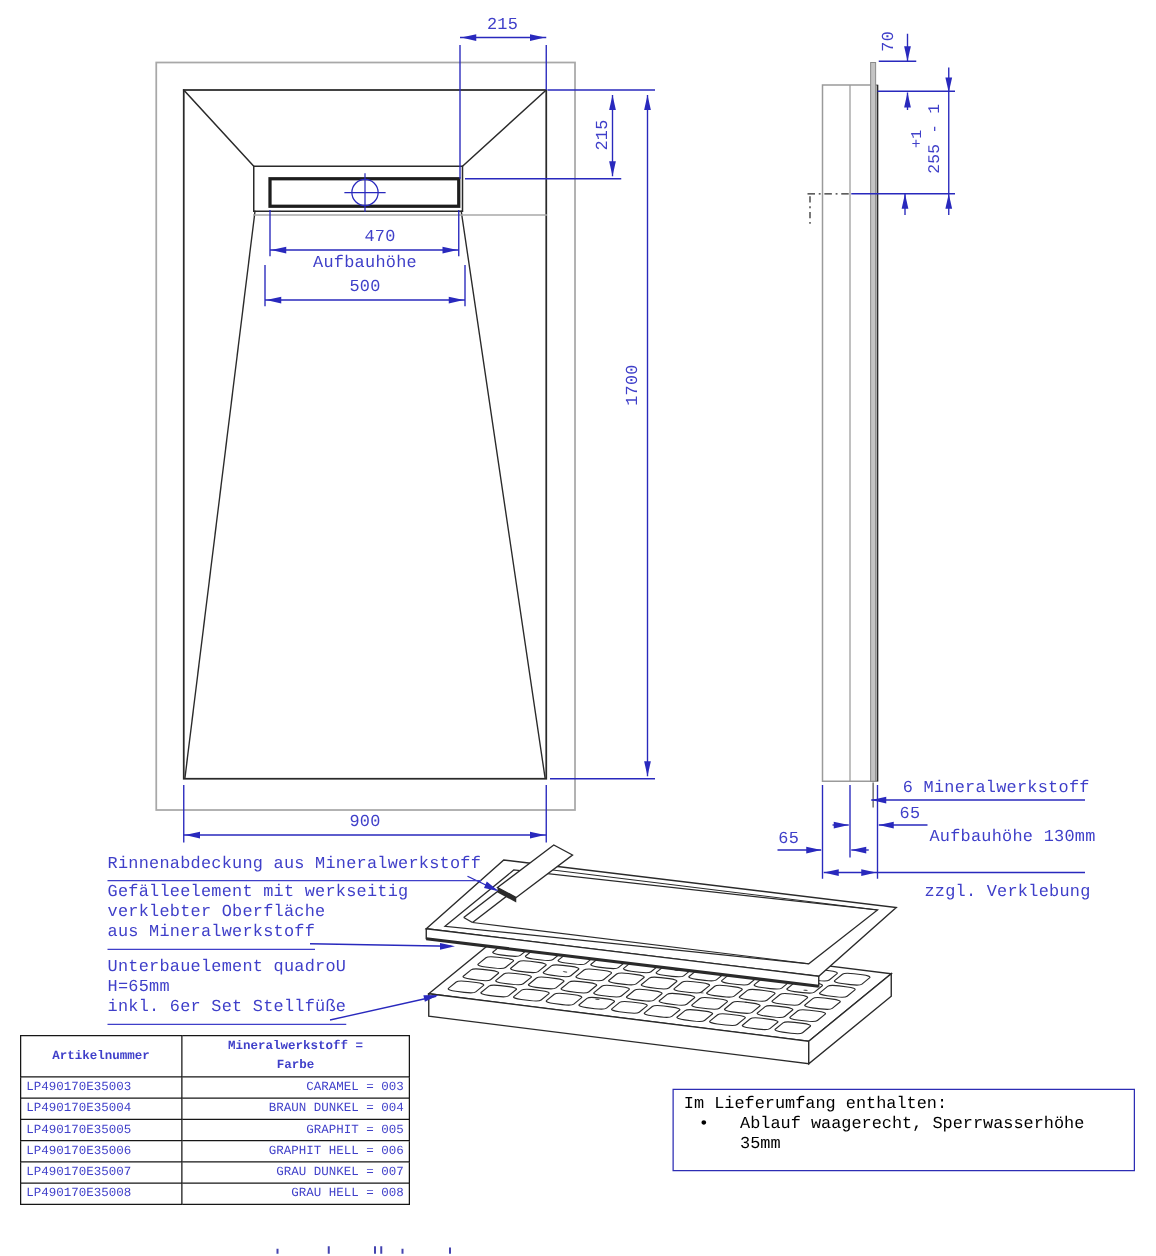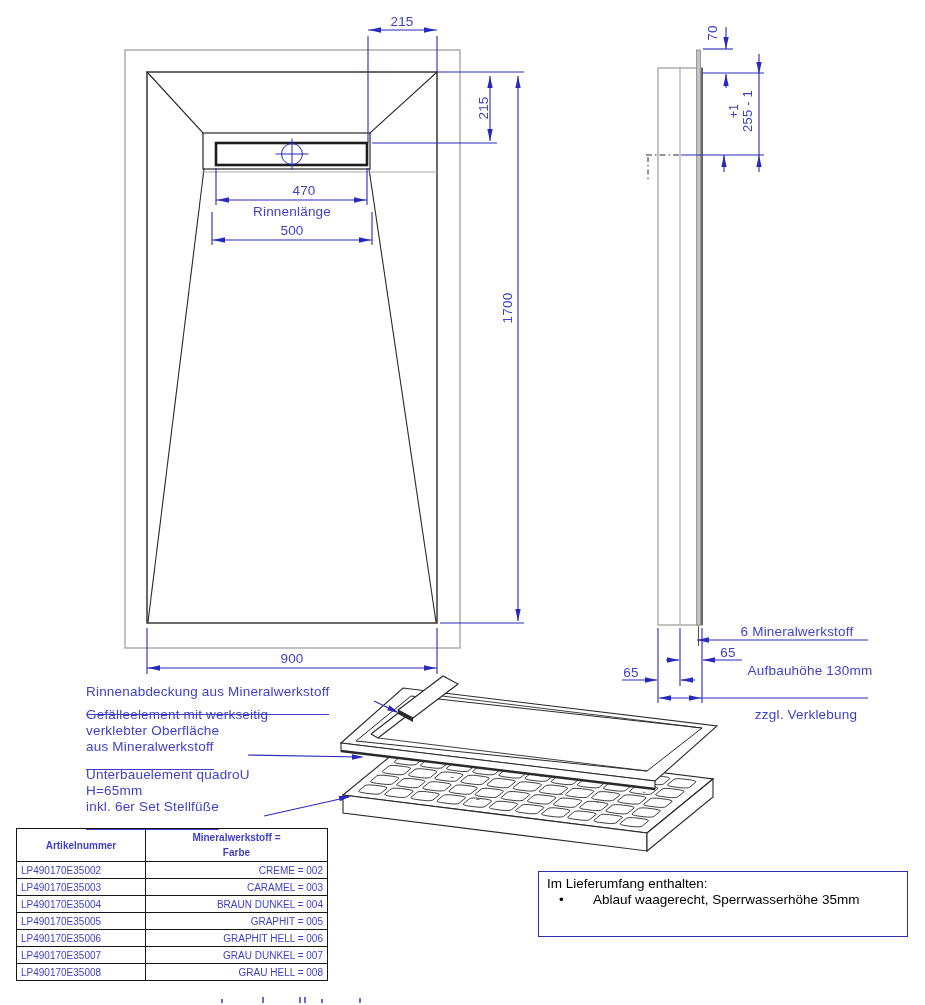--- a/index.html
+++ b/index.html
@@ -1,23 +1,23 @@
 <!DOCTYPE html>
 <html><head>
 <meta charset="utf-8">
 <style>
   html,body{margin:0;padding:0;background:#ffffff;}
   #stage{position:relative;width:925px;height:1005px;background:#fff;overflow:hidden;
-         font-family:Liberation Sans, sans-serif;}
+         font-family:Liberation Mono, monospace;}
   #linework{position:absolute;left:0;top:0;}
   .lbl{position:absolute;color:#3f3fc9;font-size:13.5px;letter-spacing:.2px;white-space:nowrap;}
   .ctr{transform:translate(-50%,-50%);}
   .rot{transform:translate(-50%,-50%) rotate(-90deg);}
   .callout{position:absolute;color:#3f3fc9;font-size:13.5px;line-height:16px;letter-spacing:.2px;white-space:nowrap;}
-  .uline{border-bottom:1.4px solid #3f3fc9;padding-bottom:15px;}
+  .uline{border-bottom:1.4px solid #3f3fc9;padding-bottom:5px;}
   .tolwrap{display:flex;flex-direction:column;align-items:center;line-height:13px;font-size:12px;}
   
   #art-table{position:absolute;left:16px;top:828px;width:312px;border-collapse:collapse;
              color:#3f3fc9;font-size:10px;}
   #art-table th,#art-table td{border:1.3px solid #161616;padding:0 4px;height:16px;line-height:15px;}
   #art-table th{font-weight:bold;height:32px;text-align:center;line-height:15px;}
   #art-table td.a{width:122px;text-align:left;}
   #art-table td.f{width:178px;text-align:right;}
   
   #scope-box{position:absolute;left:538px;top:871px;width:370px;height:66px;
@@ -243,21 +243,21 @@
         <line x1="305" y1="997" x2="305" y2="1003"></line>
       <line x1="322" y1="999" x2="322" y2="1003"></line>
         <line x1="360" y1="998" x2="360" y2="1003"></line>
     </g>
   </svg>
 
   <div class="lbl ctr" style="left:402px;top:21px;">215</div>
   <div class="lbl rot" style="left:483px;top:108px;">215</div>
   <div class="lbl rot" style="left:507px;top:308px;">1700</div>
   <div class="lbl ctr" style="left:304px;top:190px;">470</div>
-  <div class="lbl ctr" style="left:292px;top:211px;">Rinnenlänge</div>
+  <div class="lbl ctr" style="left:292px;top:211px;">Aufbauhöhe</div>
   <div class="lbl ctr" style="left:292px;top:230px;">500</div>
   <div class="lbl ctr" style="left:292px;top:658px;">900</div>
 
   <div class="lbl rot" style="left:712px;top:33px;">70</div>
   <div class="lbl rot tolwrap" style="left:741px;top:111px;">
     <span>+1</span>
     <span style="font-size:13px;">255 - 1</span>
   </div>
   <div class="lbl ctr" style="left:797px;top:631px;">6 Mineralwerkstoff</div>
   <div class="lbl ctr" style="left:728px;top:652px;">65</div>
@@ -284,24 +284,20 @@
       <tr>
         <th>Artikelnummer</th>
         <th>
           <div>Mineralwerkstoff =</div>
           <div>Farbe</div>
         </th>
       </tr>
     </thead>
     <tbody>
       <tr>
-          <td class="a">LP490170E35002</td>
-          <td class="f">CREME = 002</td>
-        </tr>
-      <tr>
           <td class="a">LP490170E35003</td>
           <td class="f">CARAMEL = 003</td>
         </tr>
       <tr>
           <td class="a">LP490170E35004</td>
           <td class="f">BRAUN DUNKEL = 004</td>
         </tr>
       <tr>
           <td class="a">LP490170E35005</td>
           <td class="f">GRAPHIT = 005</td>

